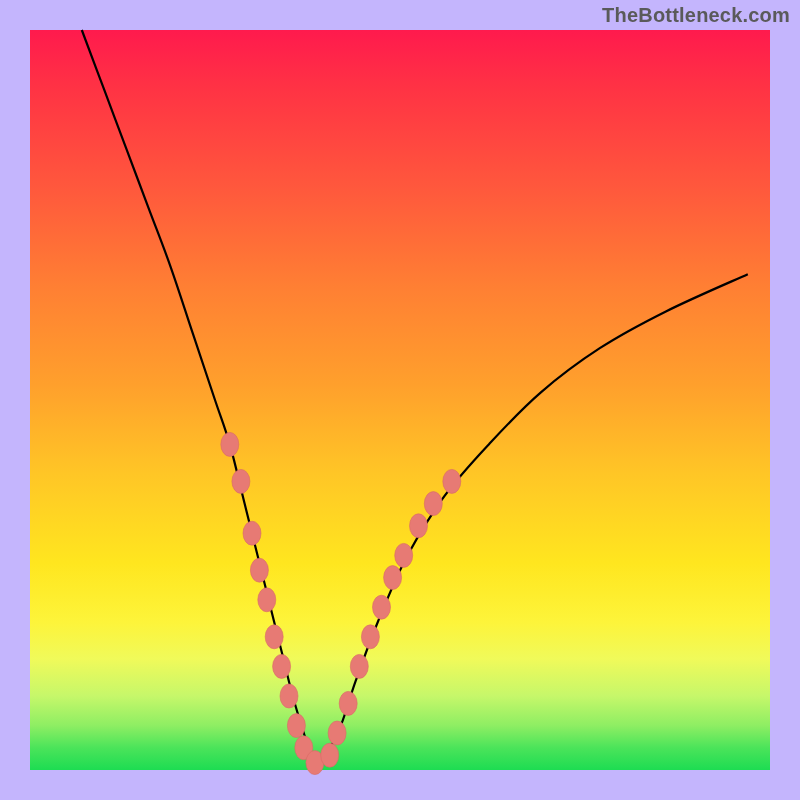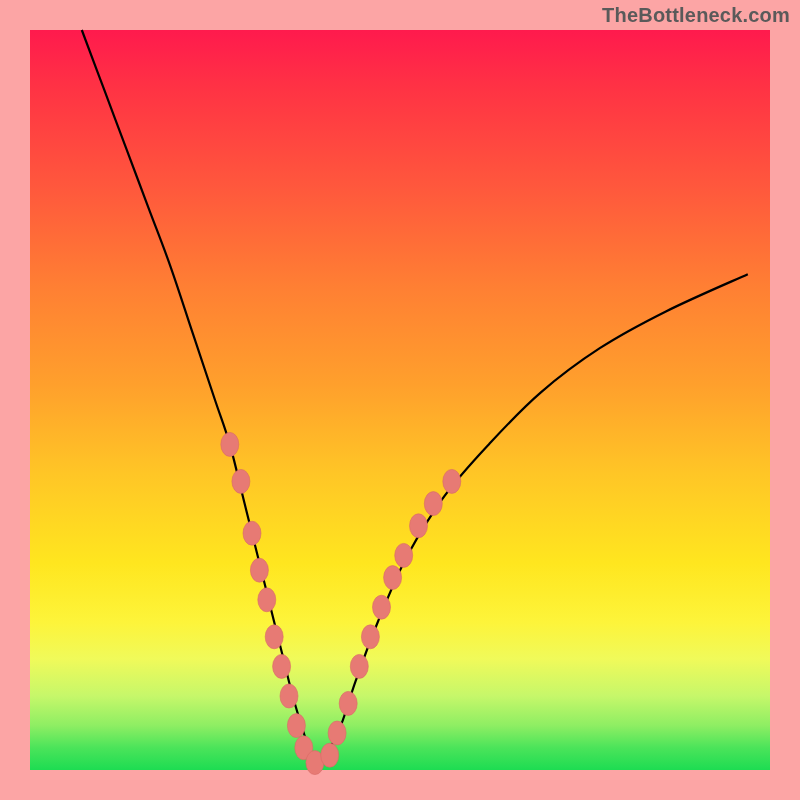--- a/index.html
+++ b/index.html
@@ -8,21 +8,21 @@
     width: 800px;
     height: 800px;
     overflow: hidden;
     background: #000;
     font-family: Arial, Helvetica, sans-serif;
   }
   .frame {
     position: relative;
     width: 800px;
     height: 800px;
-    background: #fca5a5;
+    background: #c4b5fd;
   }
   .plot {
     position: absolute;
     left: 30px;
     top: 30px;
     width: 740px;
     height: 740px;
     
     background: linear-gradient(
       to bottom,

